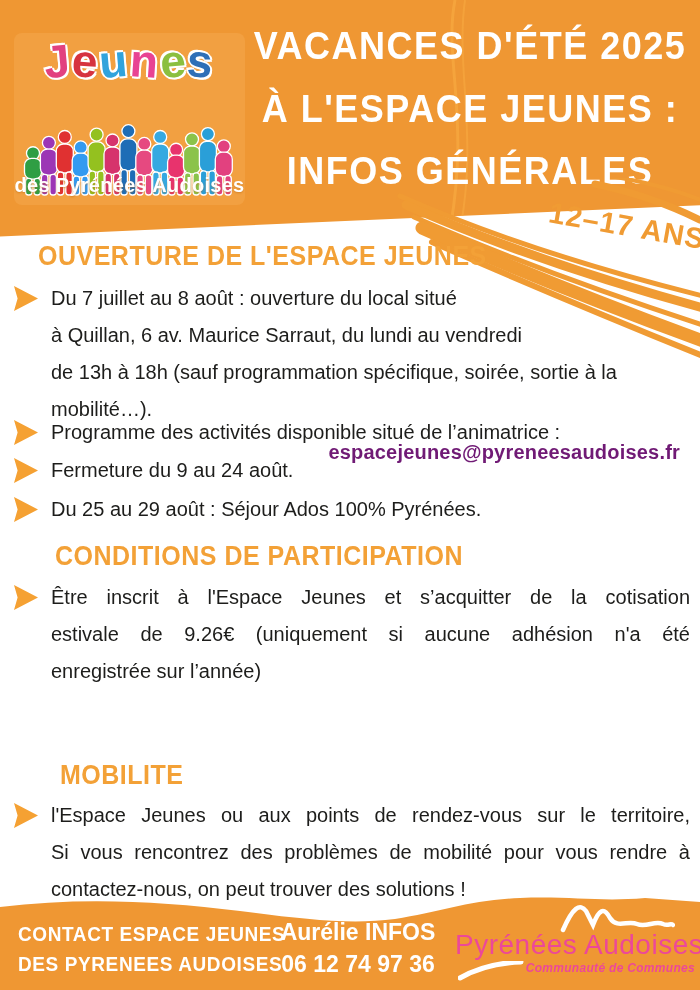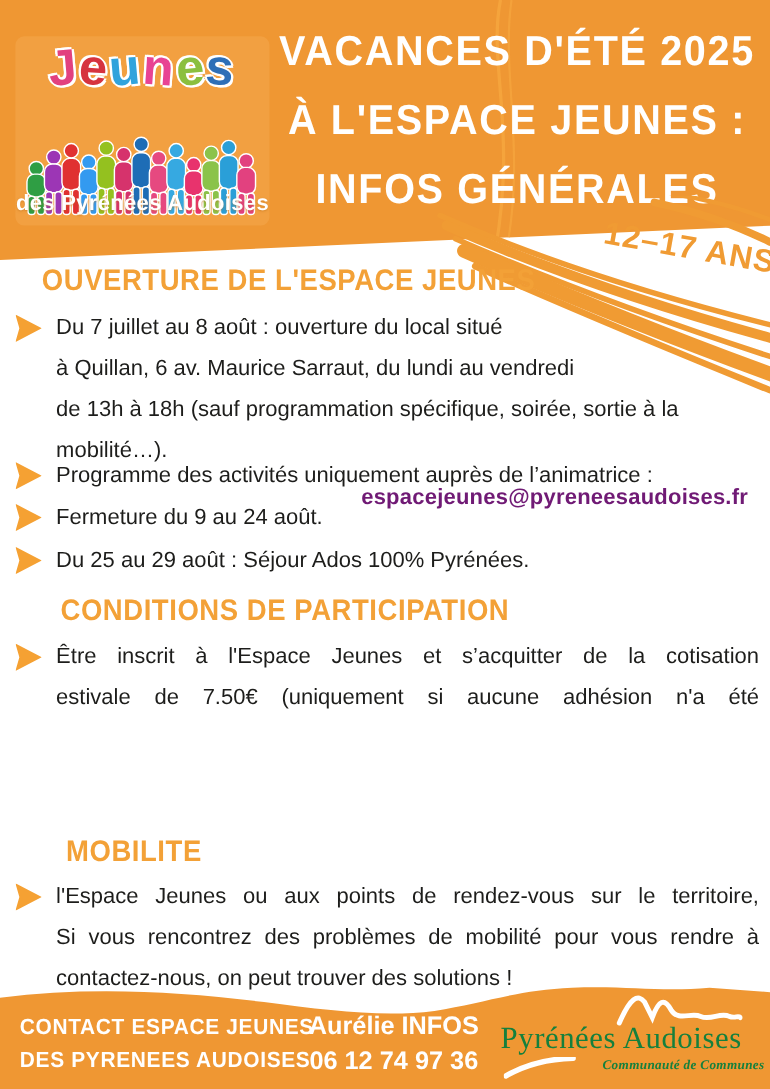--- a/index.html
+++ b/index.html
@@ -68,21 +68,21 @@
   .footer-wave{position:absolute;left:0;top:0;}
   .footer-contact{
     position:absolute;left:18px;top:27px;color:#fff;font-weight:800;
     font-size:19px;line-height:29px;letter-spacing:.6px;transform:scaleY(1.05);
     white-space:nowrap;
   }
   .footer-person{
     position:absolute;left:268px;top:23px;width:180px;text-align:center;
     color:#fff;font-weight:800;font-size:23px;line-height:32px;white-space:nowrap;
   }
-  .brand{position:absolute;left:455px;top:6px;width:242px;height:88px;color:#15803d;font-family:Liberation Serif, serif;}
+  .brand{position:absolute;left:455px;top:6px;width:242px;height:88px;color:#ec4899;}
   .brand-mountain{position:absolute;left:105px;top:0;}
   .brand-name{
     position:absolute;left:0;top:30px;width:100%;font-size:28px;font-weight:400;
     letter-spacing:.5px;white-space:nowrap;
   }
   .brand-swoosh{position:absolute;left:3px;top:62px;}
   .brand-sub{
     position:absolute;right:2px;top:62px;font-style:italic;font-weight:700;
     font-size:12px;letter-spacing:.3px;white-space:nowrap;
   }
@@ -210,42 +210,43 @@
     <div class="bullet-text">
       <div class="ln">Du 7 juillet au 8 août : ouverture du local situé</div>
       <div class="ln">à Quillan, 6 av. Maurice Sarraut, du lundi au vendredi</div>
       <div class="ln">de 13h à 18h  (sauf programmation spécifique, soirée, sortie à la</div>
       <div class="ln">mobilité…).</div>
     </div>
   </div>
 
   <div class="bullet-row" style="top:414px">
     <div class="arrow"></div>
-    <div class="bullet-text single" style="line-height:37px">Programme des activités uniquement auprès de l’animatrice :</div>
+    <div class="bullet-text single" style="line-height:37px">Programme des activités disponible situé de l’animatrice :</div>
   </div>
 
   <div class="email">espacejeunes@pyreneesaudoises.fr</div>
 
   <div class="bullet-row" style="top:452px">
     <div class="arrow"></div>
     <div class="bullet-text single" style="line-height:37px">Fermeture du 9 au 24 août.</div>
   </div>
 
   <div class="bullet-row" style="top:491px">
     <div class="arrow"></div>
     <div class="bullet-text single" style="line-height:37px">Du 25 au 29 août : Séjour Ados 100% Pyrénées.</div>
   </div>
 
   <div class="h2 conditions">CONDITIONS DE PARTICIPATION</div>
 
   <div class="bullet-row" style="top:579px">
     <div class="arrow"></div>
     <div class="bullet-text">
       <div class="jl">Être inscrit à l'Espace Jeunes et s’acquitter de la cotisation</div>
-      <div class="jl">estivale de 7.50€ (uniquement si aucune adhésion n'a été</div>
+      <div class="jl">estivale de 9.26€ (uniquement si aucune adhésion n'a été</div>
+      <div class="ln">enregistrée sur l’année)</div>
     </div>
   </div>
 
 
   <div class="h2 mobilite">MOBILITE</div>
 
   <div class="bullet-row" style="top:797px">
     <div class="arrow"></div>
     <div class="bullet-text">
       <div class="jl">l'Espace Jeunes ou aux points de rendez-vous sur le territoire,</div>

